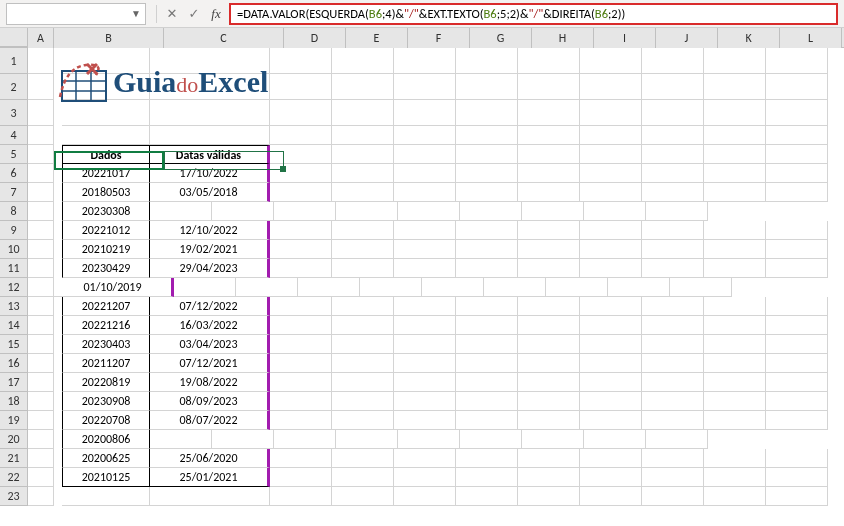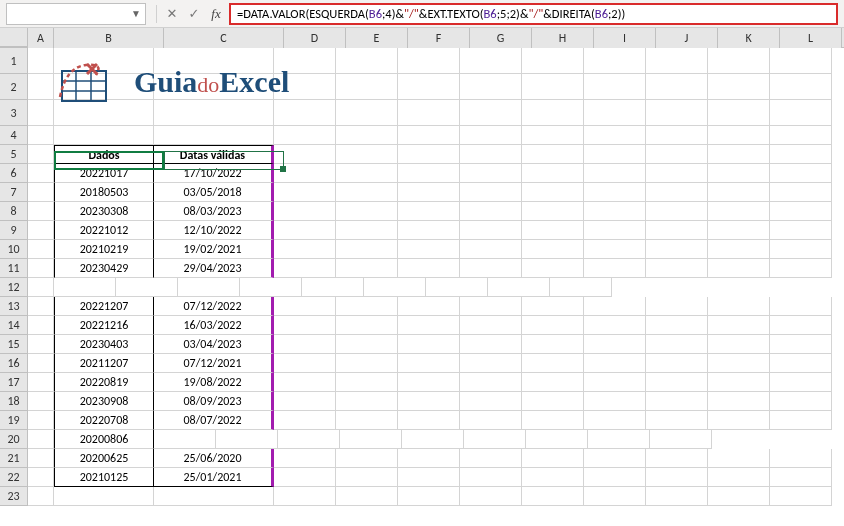--- a/index.html
+++ b/index.html
@@ -123,21 +123,21 @@
   .cell {
     flex: none;
     border-right: 1px solid #d4d4d4;
     border-bottom: 1px solid #d4d4d4;
     display: flex;
     align-items: center;
     padding: 0 4px;
     background: #fff;
   }
   .cell.col-A { width: 26px; }
-  .cell.col-B { width: 100px; justify-content: center; }
+  .cell.col-B { width: 88px; justify-content: center; margin-left: 8px; }
   .cell.col-C { width: 120px; justify-content: center; }
   .cell.col-O { width: 62px; }
   .hdrcell {
     font-weight: bold;
     border-top: 1px solid #000;
     border-bottom: 1px solid #000;
     background: #fff;
   }
   .cell.col-B.data, .cell.col-B.hdrcell { border-left: 1px solid #000; border-right: 1px solid #000; }
   .cell.col-C.data, .cell.col-C.hdrcell { border-right: 3px solid #a21caf; }
@@ -168,30 +168,30 @@
     left: 56px;
     top: 24px;
     width: 265px;
     height: 60px;
     z-index: 20;
     display: flex;
     align-items: center;
   }
   .logo-mark svg { display:block; }
   .logo-text {
-    margin-left: 22px;
+    margin-left: 1px;
     font-family: Georgia, 'Times New Roman', serif;
     font-size: 30px;
     line-height: 1;
   }
   .lt-guia { color: #1f4e79; font-weight: 600; }
   .lt-do { color: #c0504d; font-size: 22px; }
   .lt-excel { color: #1f4e79; font-weight: 600; }
   .tk-fn { color: #000; text-align: right; }
-  .tk-ref { color: #4c1d95; }
+  .tk-ref { color: #4d7c0f; }
   .tk-num { color: #000; }
   .tk-str { color: #a31515; }
   .tk-op { color: #000; }
 </style>
 </head>
 <body>
 
 <div class="fbar">
   <div class="namebox">
     <span></span>
@@ -355,21 +355,20 @@
         <div class="cell col-O"></div>
         <div class="cell col-O"></div>
         <div class="cell col-O"></div>
         <div class="cell col-O"></div>
         <div class="cell col-O"></div>
       </div>
       <div class="row">
         <div class="rowh">8</div>
         <div class="cell col-A"></div>
         <div class="cell col-B data">20230308</div>
-        <div class="cell col-C data">08/03/2023</div>
         <div class="cell col-O"></div>
         <div class="cell col-O"></div>
         <div class="cell col-O"></div>
         <div class="cell col-O"></div>
         <div class="cell col-O"></div>
         <div class="cell col-O"></div>
         <div class="cell col-O"></div>
         <div class="cell col-O"></div>
         <div class="cell col-O"></div>
       </div>
@@ -414,20 +413,21 @@
         <div class="cell col-O"></div>
         <div class="cell col-O"></div>
         <div class="cell col-O"></div>
         <div class="cell col-O"></div>
         <div class="cell col-O"></div>
         <div class="cell col-O"></div>
       </div>
       <div class="row">
         <div class="rowh">12</div>
         <div class="cell col-A"></div>
+        <div class="cell col-C data">01/10/2019</div>
         <div class="cell col-O"></div>
         <div class="cell col-O"></div>
         <div class="cell col-O"></div>
         <div class="cell col-O"></div>
         <div class="cell col-O"></div>
         <div class="cell col-O"></div>
         <div class="cell col-O"></div>
         <div class="cell col-O"></div>
         <div class="cell col-O"></div>
       </div>

